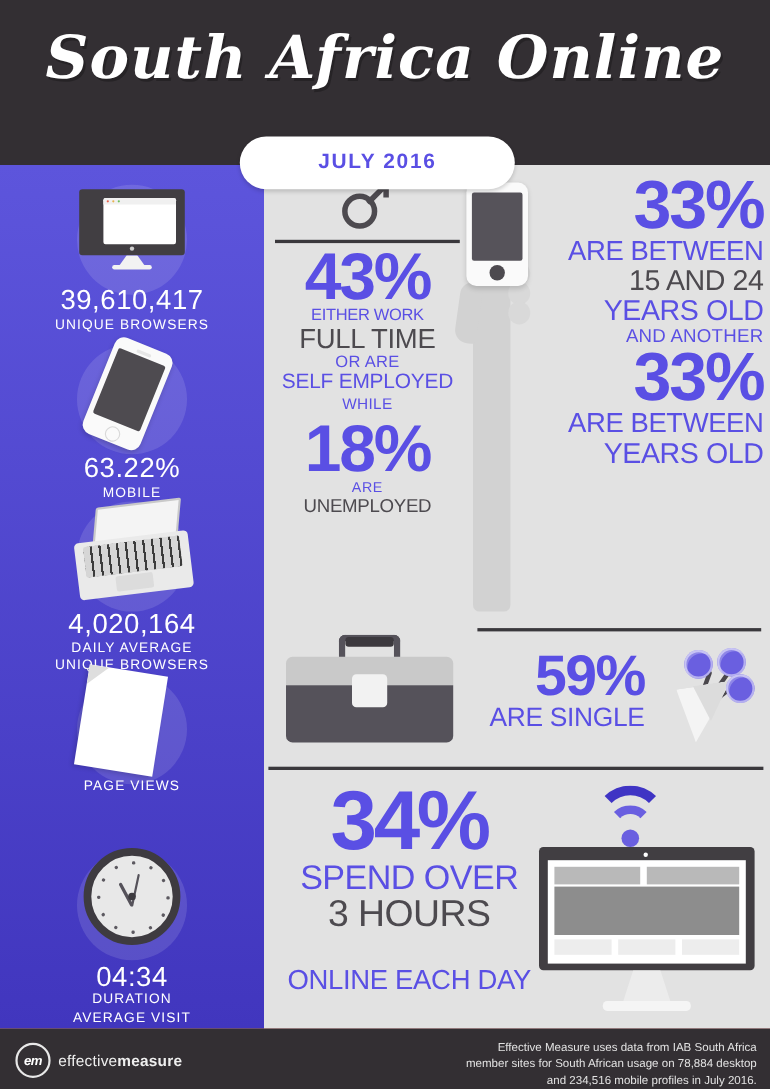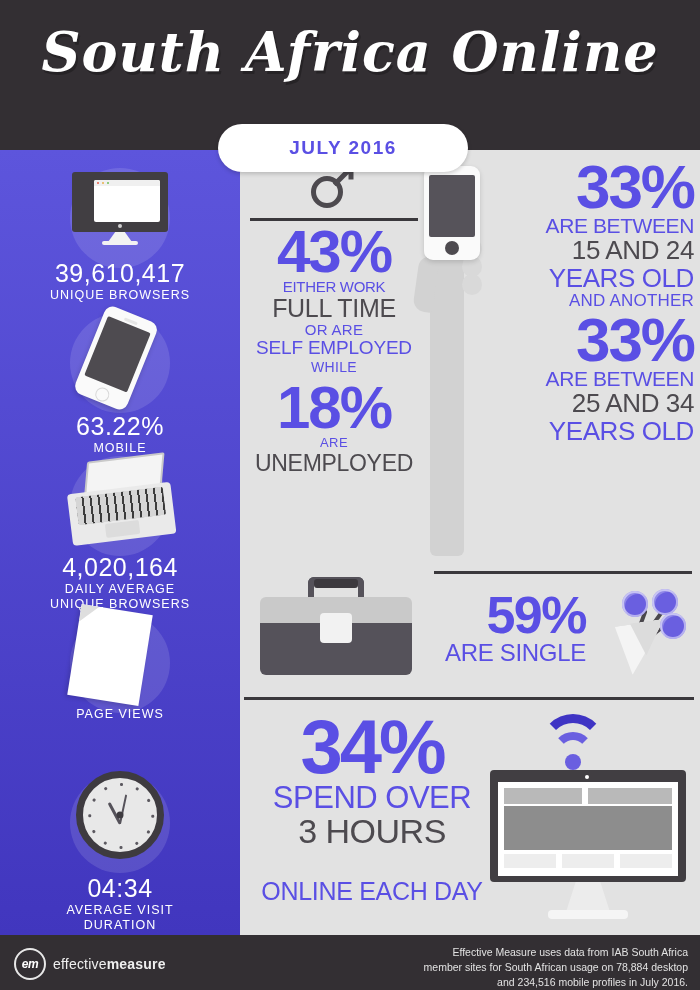--- a/index.html
+++ b/index.html
@@ -85,24 +85,24 @@
   .divider{height:3px;background:#3a383c;margin:6px 2px 4px;}
 
   .n43{font-size:60px;font-weight:bold;line-height:.9;letter-spacing:-2px;}
   .l1{font-size:15px;line-height:1.05;letter-spacing:-.3px;}
   .l2{font-size:25px;line-height:1.05;letter-spacing:-.3px;}
   .l3{font-size:15px;line-height:1.15;letter-spacing:.3px;}
   .l4{font-size:19px;line-height:1.1;letter-spacing:-.2px;}
   .l5{font-size:14px;line-height:1.15;letter-spacing:.3px;}
   .n18{font-size:60px;font-weight:bold;line-height:.95;letter-spacing:-2px;}
   .l6{font-size:13px;line-height:1.1;letter-spacing:.5px;}
-  .l7{font-size:23px;line-height:1.1;letter-spacing:-.3px;}
+  .l7{font-size:17px;line-height:1.1;letter-spacing:-.3px;}
 
   .n33{font-size:62px;font-weight:bold;line-height:.92;letter-spacing:-2px;}
-  .r1{font-size:21px;line-height:1.06;letter-spacing:-.4px;}
+  .r1{font-size:25px;line-height:1.06;letter-spacing:-.4px;}
   .r2{font-size:26px;line-height:1.06;letter-spacing:-.4px;}
   .r3{font-size:17px;line-height:1.1;letter-spacing:.2px;}
 
   
   .handwrap{position:absolute;left:176px;top:10px;width:74px;height:400px;z-index:1;}
   .handwrap .arm{position:absolute;left:14px;top:96px;width:34px;height:300px;background:#d2d2d2;border-radius:6px;}
   .handwrap .thumb{position:absolute;left:0px;top:96px;width:20px;height:56px;background:#d2d2d2;
         border-radius:12px 4px 4px 12px;transform:rotate(8deg);}
   .handwrap .fng{position:absolute;left:46px;width:20px;height:21px;border-radius:50%;background:#d9d9d9;}
   .bphone{position:absolute;left:8px;top:6px;width:56px;height:94px;background:#fafafa;border-radius:9px;
@@ -249,22 +249,22 @@
           <div class="tick" style="transform:rotate(240deg);"></div>
           <div class="tick" style="transform:rotate(270deg);"></div>
           <div class="tick" style="transform:rotate(300deg);"></div>
           <div class="tick" style="transform:rotate(330deg);"></div>
           <div class="hh"></div>
             <div class="mh"></div>
             <div class="pin"></div>
         </div>
       </div>
       <div class="big" style="margin-top:10px;">04:34</div>
+      <div class="small" style="margin-top:0;">DURATION</div>
       <div class="small">AVERAGE VISIT</div>
-      <div class="small" style="margin-top:0;">DURATION</div>
     </div>
   </div>
 
   <div class="main">
 
     <div class="handwrap">
       <div class="arm"></div>
       <div class="thumb"></div>
       <div class="fng" style="top:78px;"></div>
       <div class="fng" style="top:96px;"></div>
@@ -304,21 +304,20 @@
       <div>
         <div class="n33 p">33%</div>
         <div class="r1 p">ARE BETWEEN</div>
         <div class="r2 g">15 AND 24</div>
         <div class="r2 p">YEARS OLD</div>
       </div>
       <div class="r3 p">AND ANOTHER</div>
       <div>
         <div class="n33 p">33%</div>
         <div class="r1 p">ARE BETWEEN</div>
-        <div class="r2 g">25 AND 34</div>
         <div class="r2 p">YEARS OLD</div>
       </div>
     </div>
 
     <div class="single-sec">
       <div class="hdivider" style="left:194px;top:6px;width:258px;"></div>
       <div class="briefcase">
         <div class="handle"></div>
           <div class="grip"></div>
         <div class="top"></div>

